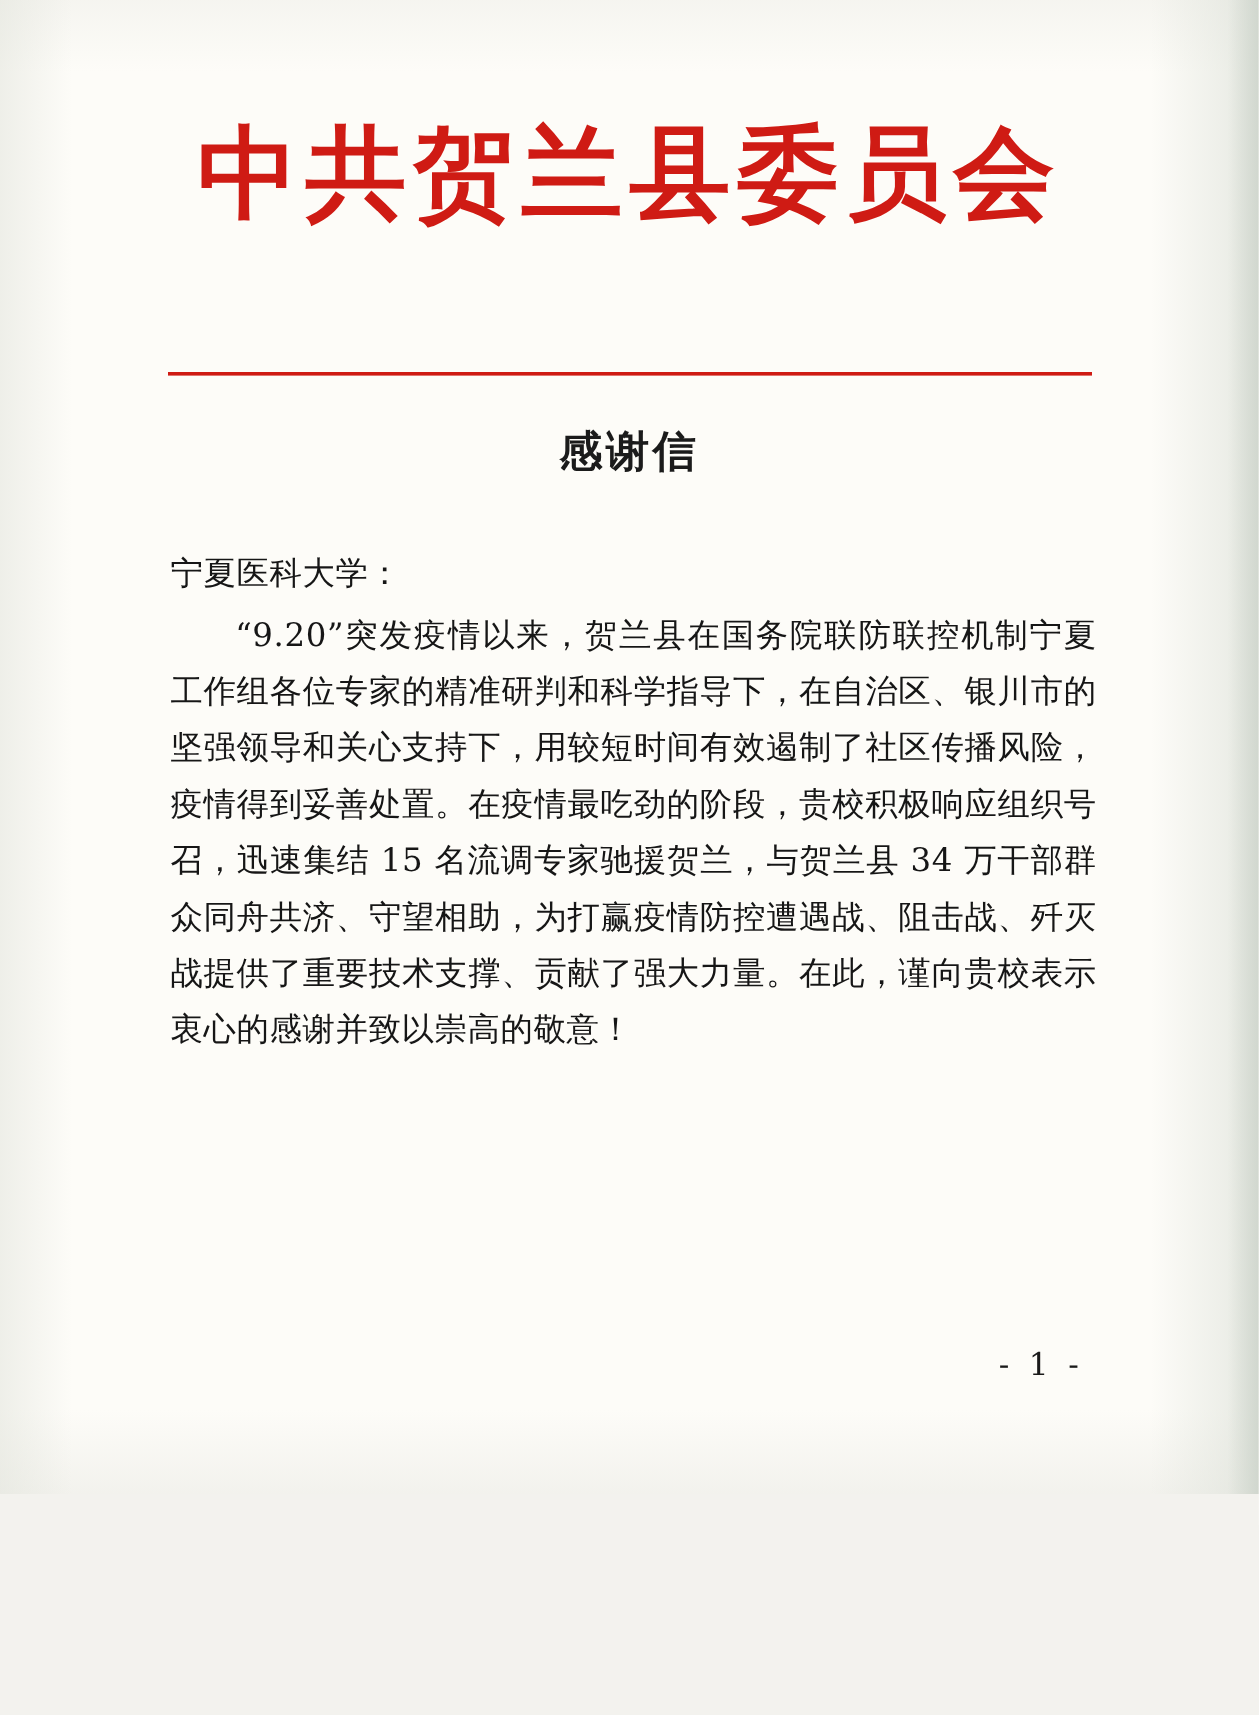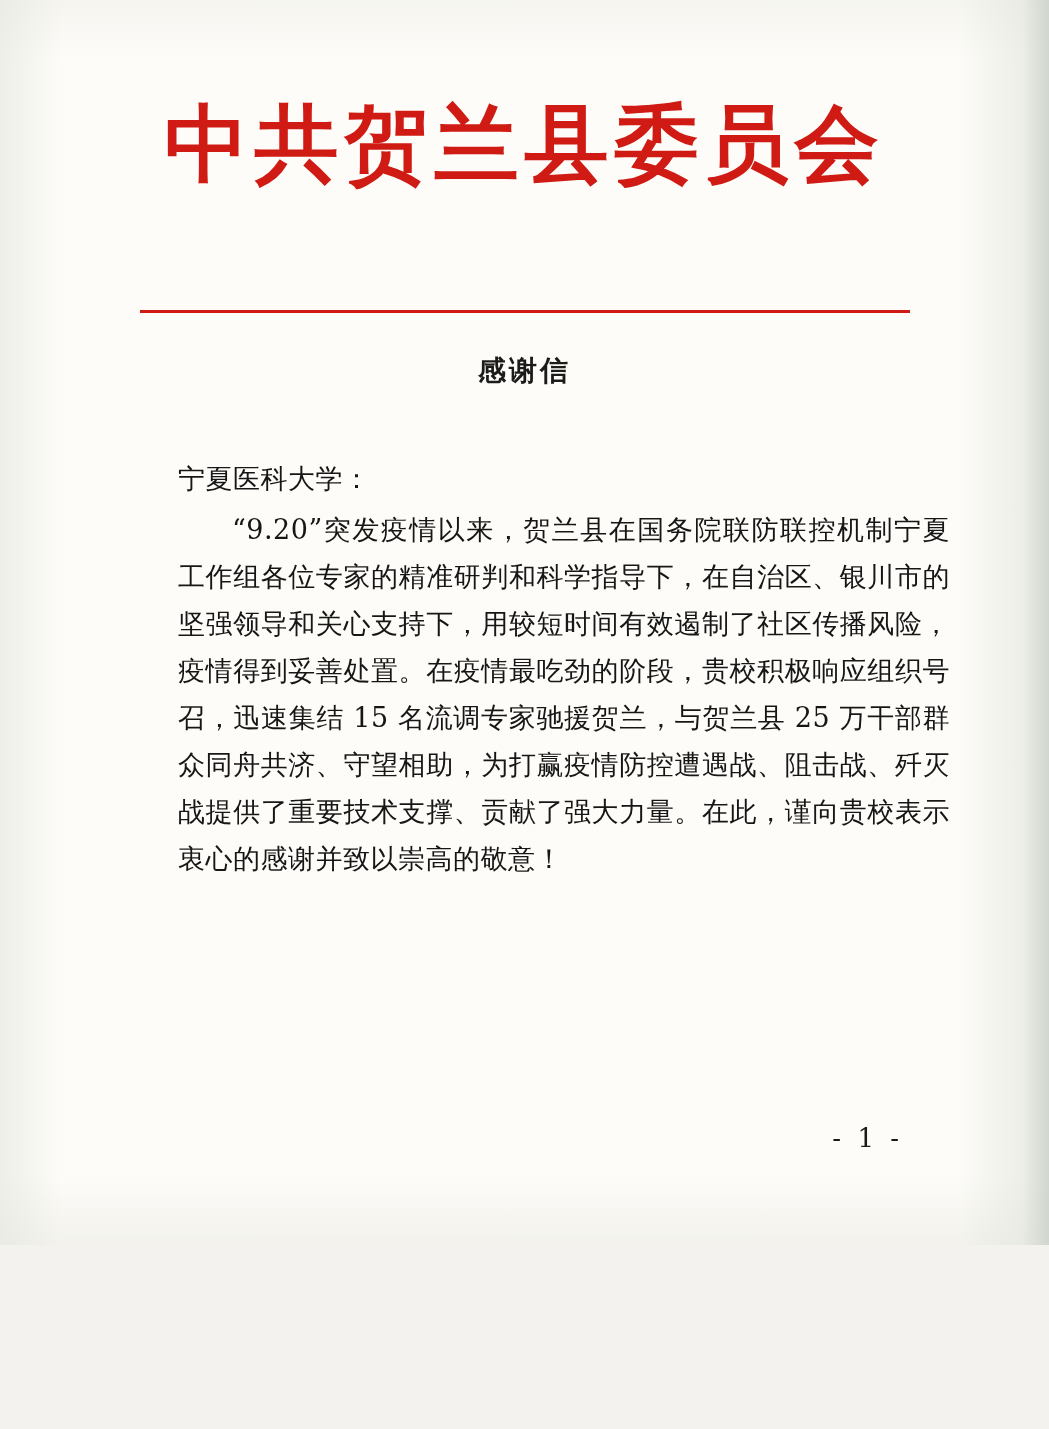--- a/index.html
+++ b/index.html
@@ -63,37 +63,36 @@
     height: 3px;
     background: #cf1b14;
   }
 
   .doc-title {
     position: absolute;
     top: 352px;
     left: 0;
     width: 100%;
     text-align: center;
-    font-size: 28px;
+    font-size: 36px;
     font-weight: 700;
     letter-spacing: 3px;
     color: #1b1b1b;
   }
 
   .body-block {
     position: absolute;
     top: 455px;
     left: 142px;
     width: 772px;
     color: #161616;
     font-size: 27px;
     line-height: 47px;
     letter-spacing: 0.5px;
     text-align: justify;
-    margin-left: 36px;
   }
   .salutation {
     margin: 0 0 4px 0;
   }
   .para {
     margin: 0;
     text-indent: 2em;
   }
 
   .page-number {
@@ -116,18 +115,18 @@
   <div class="doc-header">
     <div class="org-title">中共贺兰县委员会</div>
   </div>
 
   <div class="red-rule"></div>
 
   <div class="doc-title">感谢信</div>
 
   <div class="body-block">
     <p class="salutation">宁夏医科大学：</p>
-    <p class="para">“9.20”突发疫情以来，贺兰县在国务院联防联控机制宁夏工作组各位专家的精准研判和科学指导下，在自治区、银川市的坚强领导和关心支持下，用较短时间有效遏制了社区传播风险，疫情得到妥善处置。在疫情最吃劲的阶段，贵校积极响应组织号召，迅速集结 15 名流调专家驰援贺兰，与贺兰县 25 万干部群众同舟共济、守望相助，为打赢疫情防控遭遇战、阻击战、歼灭战提供了重要技术支撑、贡献了强大力量。在此，谨向贵校表示衷心的感谢并致以崇高的敬意！</p>
+    <p class="para">“9.20”突发疫情以来，贺兰县在国务院联防联控机制宁夏工作组各位专家的精准研判和科学指导下，在自治区、银川市的坚强领导和关心支持下，用较短时间有效遏制了社区传播风险，疫情得到妥善处置。在疫情最吃劲的阶段，贵校积极响应组织号召，迅速集结 15 名流调专家驰援贺兰，与贺兰县 34 万干部群众同舟共济、守望相助，为打赢疫情防控遭遇战、阻击战、歼灭战提供了重要技术支撑、贡献了强大力量。在此，谨向贵校表示衷心的感谢并致以崇高的敬意！</p>
   </div>
 
   <div class="page-number">- 1 -</div>
 
 </div>
 
 </body></html>

